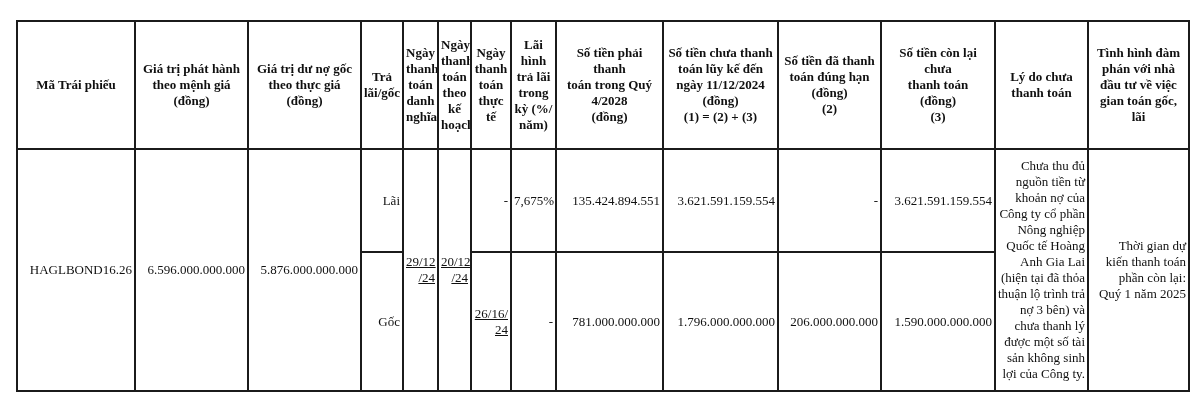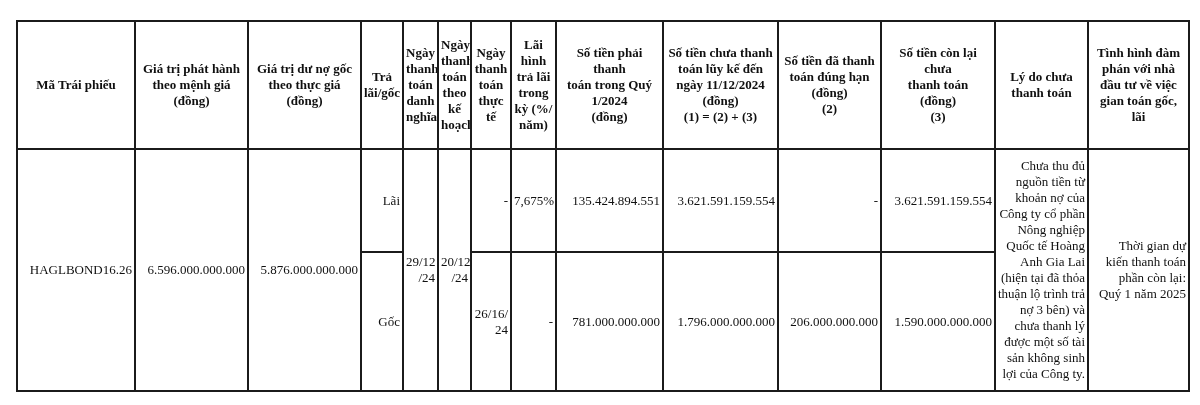--- a/index.html
+++ b/index.html
@@ -42,21 +42,21 @@
   }
   table.bond-table td{
     font-size:13px;
     line-height:16px;
   }
   tr.header-row{height:128px;}
   tr.row-interest{height:103px;}
   tr.row-principal{height:139px;}
   td.c{text-align:center;}
   td.n{text-align:right;padding-right:6px;}
-  td.pre{white-space:pre-line;}
+  td.pre{white-space:pre-line;text-decoration:underline;}
   td.reason{
     text-align:center;
     white-space:pre-line;
     line-height:17px;
     padding:2px 1px;
   }
 </style>
 </head>
 <body>
 
@@ -105,21 +105,21 @@
 toán
 thực
 tế</th>
         <th>Lãi hình
 trả lãi
 trong
 kỳ (%/
 năm)</th>
         <th>Số tiền phải thanh
 toán trong Quý
-1/2024
+4/2028
 (đồng)</th>
         <th>Số tiền chưa thanh
 toán lũy kế đến
 ngày 11/12/2024
 (đồng)
 (1) = (2) + (3)</th>
         <th>Số tiền đã thanh
 toán đúng hạn
 (đồng)
 (2)</th>

